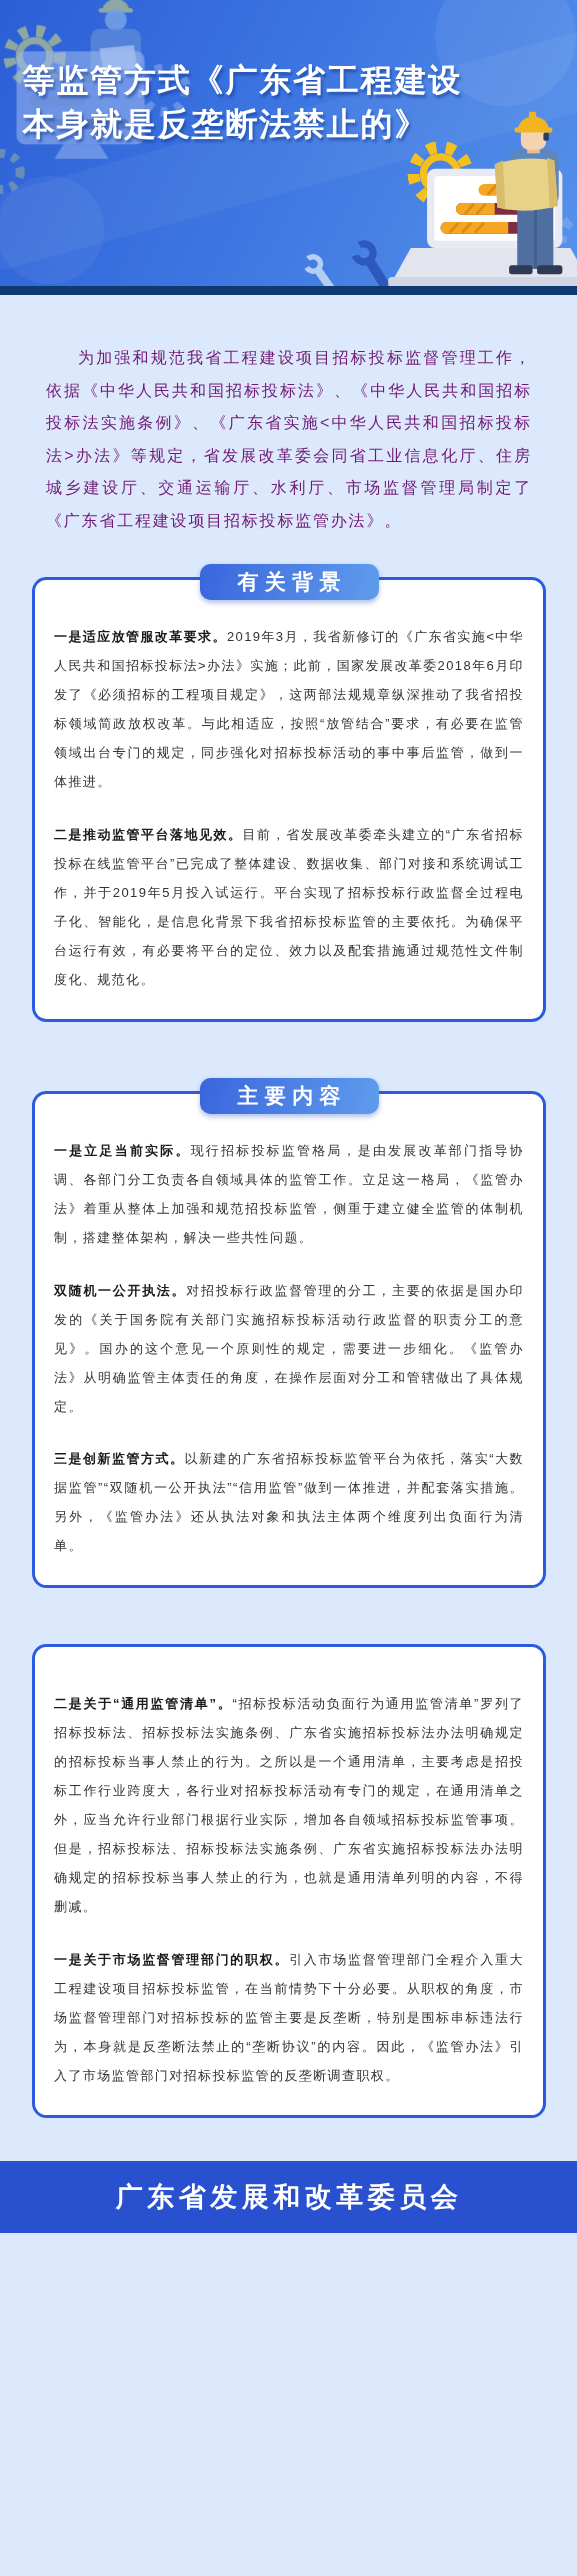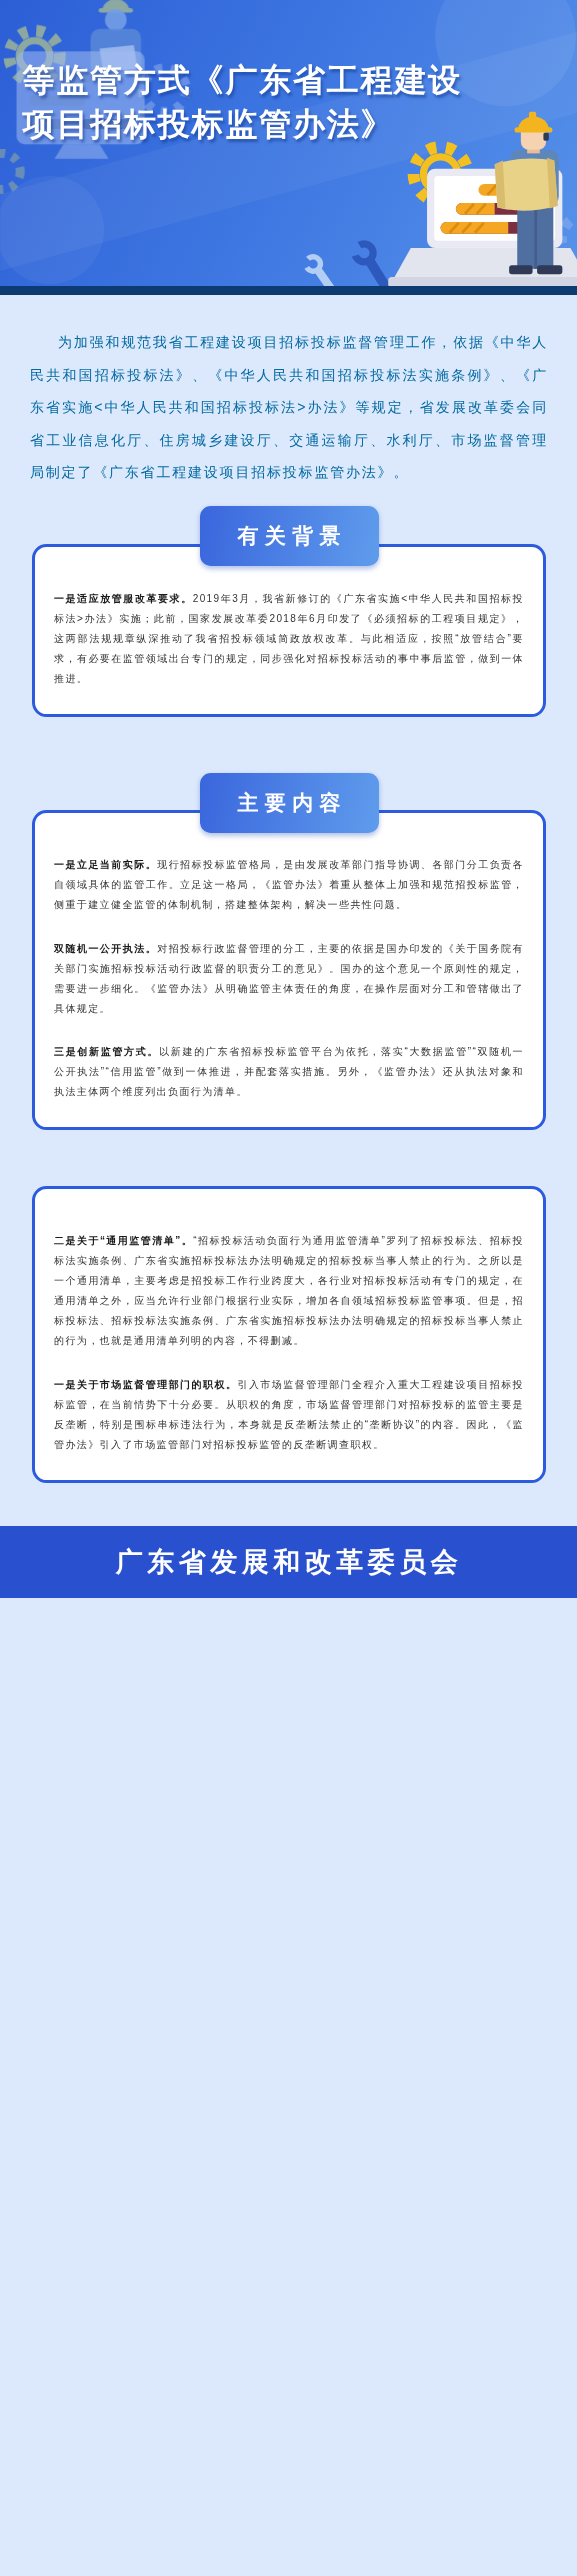--- a/index.html
+++ b/index.html
@@ -24,50 +24,50 @@
     letter-spacing:1.8px;
     text-shadow:1.8px 2.7px 2.7px rgba(16,54,140,.55);
   }
   .banner-strip{
     position:absolute;left:0;bottom:0;width:100%;height:9px;
     background:#0d3a70;z-index:4;
   }
 
   
   .intro{
-    margin:0;padding:31px 30px 10.8px 30px;
-    color:#0369a1;font-size:14px;line-height:32.5px;
+    margin:16px;padding:31px 30px 10.8px 30px;
+    color:#701a75;font-size:16px;line-height:32.5px;
     letter-spacing:1.8px;text-align:justify;text-indent:2em;
   }
 
   
   .group{margin-top:56px;}
   .group.first{margin-top:7.2px;}
   .section-btn{
     position:relative;z-index:2;
-    width:179px;height:60px;margin:0 auto -22.6px auto;
+    width:179px;height:36px;margin:0 auto -22.6px auto;
     border-radius:10.8px;
     background:linear-gradient(100deg,#3a66dd 0%,#5f9cec 100%);
     box-shadow:0 2.7px 5.4px rgba(35,80,190,.35);
     display:flex;align-items:center;justify-content:center;
   }
   .section-btn span{
     color:#fff;font-size:21px;font-weight:700;
     letter-spacing:6.3px;margin-right:-6.3px;
   }
   .card{
     margin:0 32px;
     background:#fff;
     border:3.6px solid #2c5be0;
     border-radius:14.4px;
     padding:42px 19px 25px 19px;
   }
   .card p{
     margin:0 0 23.5px 0;
-    font-size:10px;line-height:20px;letter-spacing:1.4px;
+    font-size:13px;line-height:29px;letter-spacing:1.4px;
     color:#333;text-align:justify;
   }
   .card p:last-child{margin-bottom:0;}
   .card b{color:#1b1b1b;font-weight:700;}
 
   
   .footer{
     margin-top:43px;height:72px;
     background:#2950ce;
     display:flex;align-items:center;justify-content:center;
@@ -165,33 +165,34 @@
           <rect x="570" y="141" width="42" height="6" rx="3" fill="#f2b51f"></rect>
           <path d="M548,182 Q580,172 614,178 L618,228 Q582,238 551,230 Z" fill="#e8d287"></path>
           <path d="M548,182 L557,178 L560,231 L551,230 Z" fill="#d9bd6d"></path>
           <path d="M614,178 L606,175 L609,231 L618,228 Z" fill="#d9bd6d"></path>
         </g>
       </g>
     </svg>
 
     <h1 class="banner-title">
       <span>等监管方式《广东省工程建设</span><br>
-      <span>项目招标投标监管办法》</span>
+      <span>本身就是反垄断法禁止的》</span>
     </h1>
     <div class="banner-strip"></div>
   </header>
 
   <p class="intro">为加强和规范我省工程建设项目招标投标监督管理工作，依据《中华人民共和国招标投标法》、《中华人民共和国招标投标法实施条例》、《广东省实施&lt;中华人民共和国招标投标法&gt;办法》等规定，省发展改革委会同省工业信息化厅、住房城乡建设厅、交通运输厅、水利厅、市场监督管理局制定了《广东省工程建设项目招标投标监管办法》。</p>
 
   <section class="group first">
     <div class="section-btn">
       <span>有关背景</span>
     </div>
     <div class="card">
       <p><b>一是适应放管服改革要求。</b><span>2019年3月，我省新修订的《广东省实施&lt;中华人民共和国招标投标法&gt;办法》实施；此前，国家发展改革委2018年6月印发了《必须招标的工程项目规定》，这两部法规规章纵深推动了我省招投标领域简政放权改革。与此相适应，按照“放管结合”要求，有必要在监管领域出台专门的规定，同步强化对招标投标活动的事中事后监管，做到一体推进。</span></p>
+      <p><b>二是推动监管平台落地见效。</b><span>目前，省发展改革委牵头建立的“广东省招标投标在线监管平台”已完成了整体建设、数据收集、部门对接和系统调试工作，并于2019年5月投入试运行。平台实现了招标投标行政监督全过程电子化、智能化，是信息化背景下我省招标投标监管的主要依托。为确保平台运行有效，有必要将平台的定位、效力以及配套措施通过规范性文件制度化、规范化。</span></p>
     </div>
   </section>
 
   <section class="group">
     <div class="section-btn">
       <span>主要内容</span>
     </div>
     <div class="card">
       <p><b>一是立足当前实际。</b><span>现行招标投标监管格局，是由发展改革部门指导协调、各部门分工负责各自领域具体的监管工作。立足这一格局，《监管办法》着重从整体上加强和规范招投标监管，侧重于建立健全监管的体制机制，搭建整体架构，解决一些共性问题。</span></p>
       <p><b>双随机一公开执法。</b><span>对招投标行政监督管理的分工，主要的依据是国办印发的《关于国务院有关部门实施招标投标活动行政监督的职责分工的意见》。国办的这个意见一个原则性的规定，需要进一步细化。《监管办法》从明确监管主体责任的角度，在操作层面对分工和管辖做出了具体规定。</span></p>

